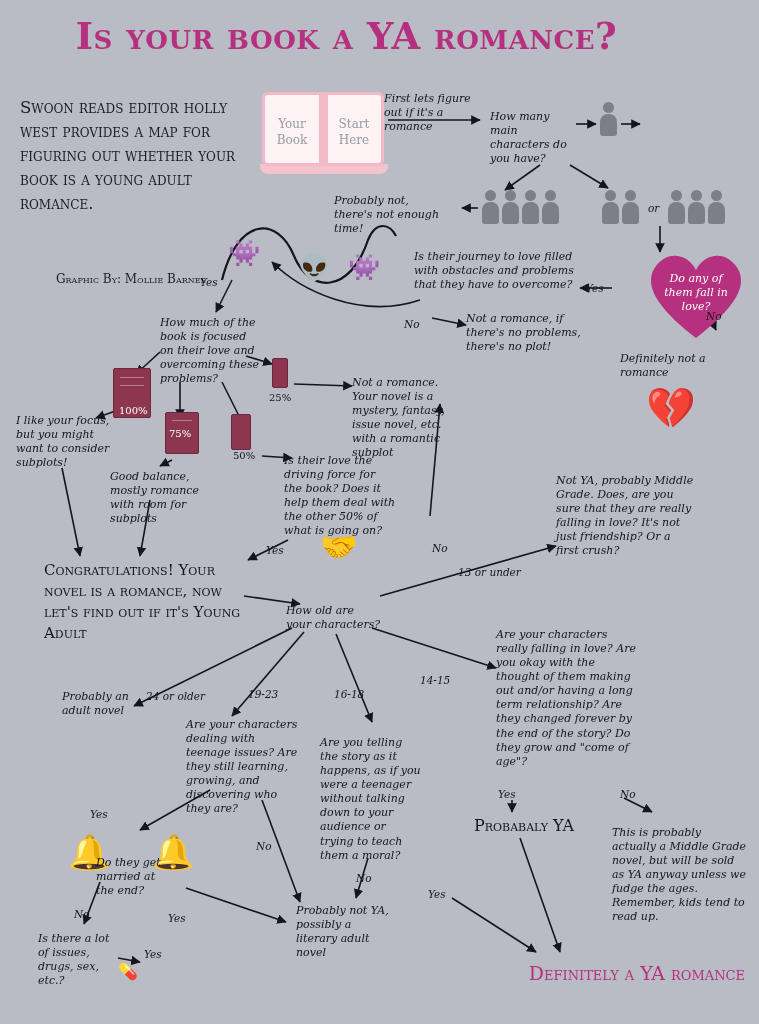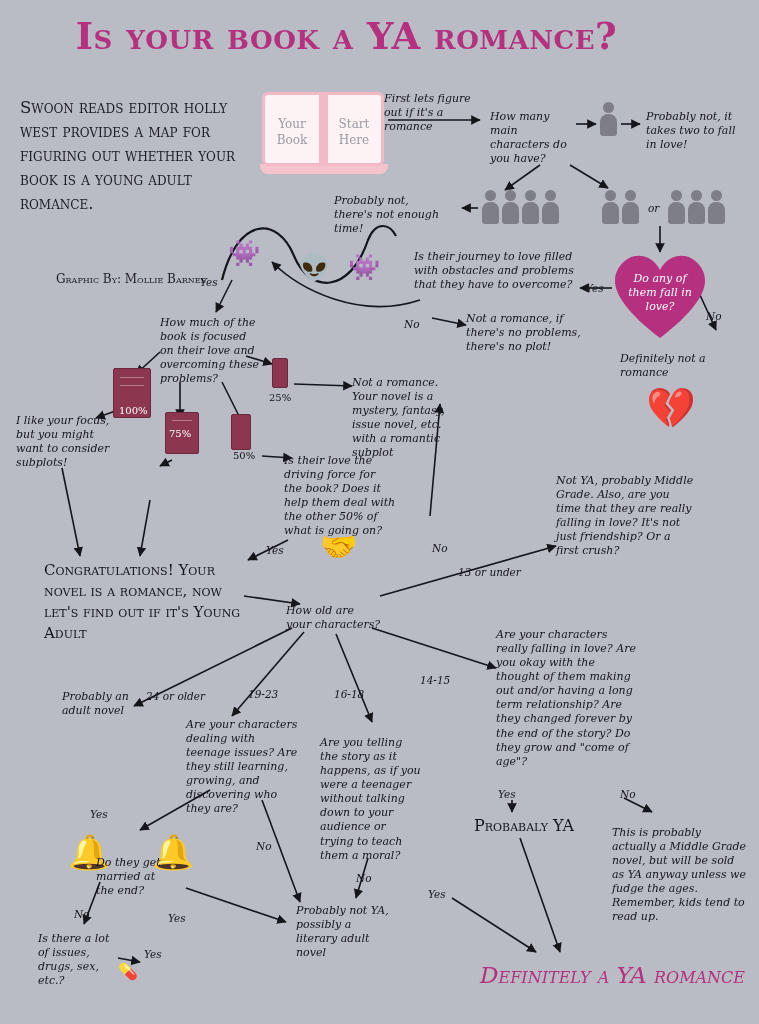--- a/index.html
+++ b/index.html
@@ -74,23 +74,22 @@
     font-style: normal;
   }
   .final {
     position: absolute;
     left: 415px;
     top: 962px;
     width: 330px;
     text-align: right;
     font-family: "DejaVu Serif", serif;
     font-variant: small-caps;
-    font-size: 23px;
+    font-size: 19px;
     color: #b5307f;
-    font-style: italic;
   }
   .probably-ya {
     position: absolute;
     left: 474px;
     top: 816px;
     font-family: "DejaVu Serif", serif;
     font-variant: small-caps;
     font-size: 16px;
     color: #15151c;
   }
@@ -353,21 +352,21 @@
     </div>
   <div class="person" style="left:688px;top:190px;">
       <div class="head"></div>
       <div class="body"></div>
     </div>
   <div class="person" style="left:708px;top:190px;">
       <div class="head"></div>
       <div class="body"></div>
     </div>
 
-  <div class="heart-wrap" style="left:606px;top:248px;width:108px;height:92px;">
+  <div class="heart-wrap" style="left:642px;top:248px;width:108px;height:92px;">
     <svg width="108" height="92" viewBox="0 0 108 92">
         <path d="M54,90 C10,56 2,34 14,18 C26,2 46,6 54,22 C62,6 82,2 94,18 C106,34 98,56 54,90 z" fill="#b5307f"></path>
       </svg>
     <div class="heart-text" style="left:18px;top:24px;width:72px;">Do any of them fall in love?</div>
   </div>
 
   <div class="broken">💔</div>
 
   <svg style="position:absolute;left:218px;top:222px;width:180px;height:62px;" viewBox="0 0 180 62">
     <path d="M4,58 C20,-6 60,-6 76,34 C92,72 132,72 150,18 C158,-2 172,2 178,14" stroke="#15151c" stroke-width="2.2" fill="none"></path>
@@ -395,31 +394,31 @@
 
   <div class="handshake">🤝</div>
 
   <div class="bell" style="left:68px;top:832px;">🔔</div>
   <div class="bell" style="left:152px;top:832px;">🔔</div>
 
   <div class="pills" style="left:118px;top:962px;">💊</div>
 
   <div class="node" style="left:384px;top:92px;width:104px;">First lets figure out if it's a romance</div>
   <div class="node" style="left:490px;top:110px;width:90px;">How many main characters do you have?</div>
-  <div class="node" style="left:646px;top:110px;width:96px;">Probably not, it takes two to fall in love!</div>
   <div class="node" style="left:334px;top:194px;width:110px;">Probably not, there's not enough time!</div>
   <div class="node" style="left:620px;top:352px;width:130px;">Definitely not a romance</div>
   <div class="node" style="left:414px;top:250px;width:166px;">Is their journey to love filled with obstacles and problems that they have to overcome?</div>
   <div class="node" style="left:466px;top:312px;width:122px;">Not a romance, if there's no problems, there's no plot!</div>
   <div class="node" style="left:160px;top:316px;width:102px;">How much of the book is focused on their love and overcoming these problems?</div>
   <div class="node" style="left:16px;top:414px;width:96px;">I like your focus, but you might want to consider subplots!</div>
+  <div class="node" style="left:110px;top:470px;width:104px;">Good balance, mostly romance with room for subplots</div>
   <div class="node" style="left:352px;top:376px;width:112px;">Not a romance. Your novel is a mystery, fantasy, issue novel, etc. with a romantic subplot</div>
   <div class="node" style="left:284px;top:454px;width:112px;">Is their love the driving force for the book? Does it help them deal with the other 50% of what is going on?</div>
   <div class="big-node" style="left:44px;top:560px;width:200px;">Congratulations! Your novel is a romance, now let's find out if it's Young Adult</div>
-  <div class="node" style="left:556px;top:474px;width:140px;">Not YA, probably Middle Grade. Also, are you time that they are really falling in love? It's not just friendship? Or a first crush?</div>
+  <div class="node" style="left:556px;top:474px;width:140px;">Not YA, probably Middle Grade. Does, are you sure that they are really falling in love? It's not just friendship? Or a first crush?</div>
   <div class="node" style="left:286px;top:604px;width:96px;">How old are your characters?</div>
   <div class="node" style="left:62px;top:690px;width:76px;">Probably an adult novel</div>
   <div class="node" style="left:186px;top:718px;width:116px;">Are your characters dealing with teenage issues? Are they still learning, growing, and discovering who they are?</div>
   <div class="node" style="left:320px;top:736px;width:102px;">Are you telling the story as it happens, as if you were a teenager without talking down to your audience or trying to teach them a moral?</div>
   <div class="node" style="left:496px;top:628px;width:144px;">Are your characters really falling in love? Are you okay with the thought of them making out and/or having a long term relationship? Are they changed forever by the end of the story? Do they grow and "come of age"?</div>
   <div class="node" style="left:612px;top:826px;width:136px;">This is probably actually a Middle Grade novel, but will be sold as YA anyway unless we fudge the ages. Remember, kids tend to read up.</div>
   <div class="node" style="left:96px;top:856px;width:72px;">Do they get married at the end?</div>
   <div class="node" style="left:38px;top:932px;width:84px;">Is there a lot of issues, drugs, sex, etc.?</div>
   <div class="node" style="left:296px;top:904px;width:96px;">Probably not YA, possibly a literary adult novel</div>
 

